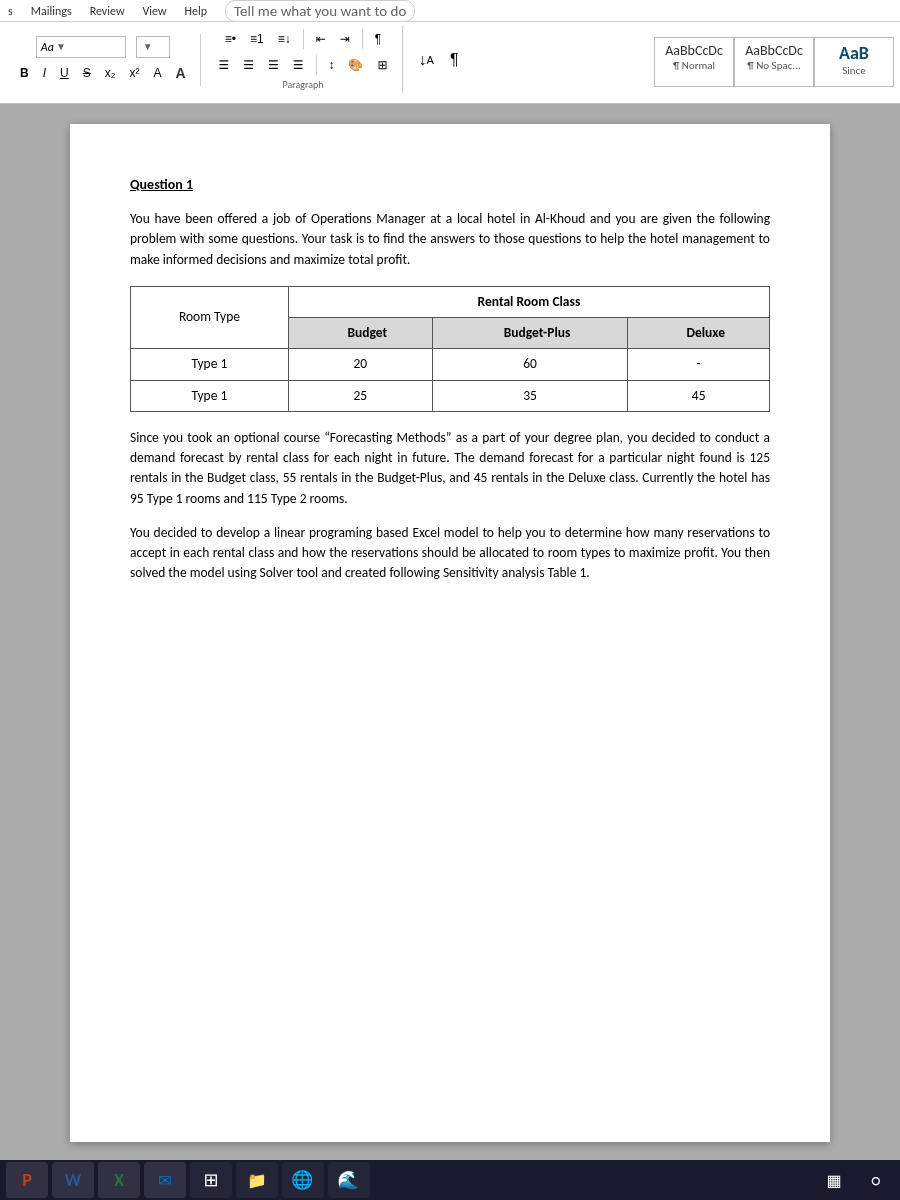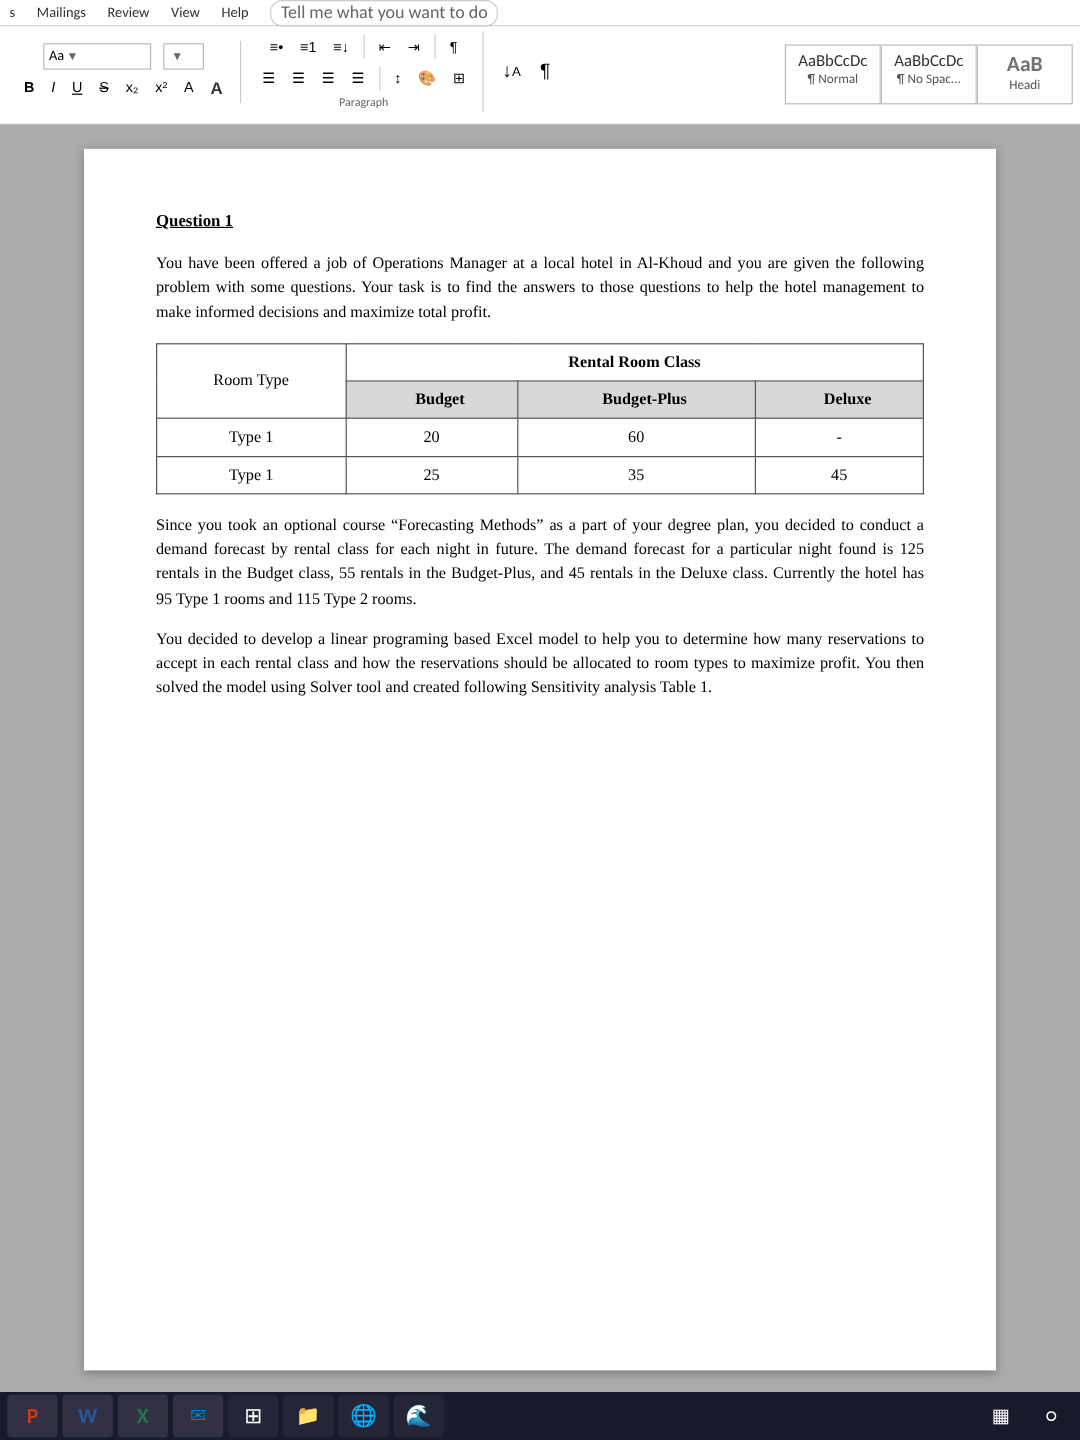--- a/index.html
+++ b/index.html
@@ -42,21 +42,21 @@
     .font-name-box, .font-size-box {
       border: 1px solid #bbb;
       background: #fff;
       padding: 2px 4px;
       font-size: 12px;
       height: 22px;
       display: flex;
       align-items: center;
       gap: 2px;
     }
-    .font-name-box { width: 90px; }
+    .font-name-box { width: 90px; font-style: italic; }
 
     .ribbon-btn {
       border: 1px solid transparent;
       background: transparent;
       cursor: pointer;
       padding: 2px 5px;
       font-size: 12px;
       border-radius: 2px;
       height: 22px;
       display: flex;
@@ -88,21 +88,21 @@
       flex-direction: column;
       align-items: center;
       justify-content: flex-start;
       cursor: pointer;
       background: #fff;
       min-width: 80px;
     }
     .style-box .style-name { font-size: 11px; color: #555; }
     .style-box .style-preview-normal { font-size: 14px; color: #333; }
     .style-box .style-preview-nospace { font-size: 14px; color: #333; }
-    .style-box .style-preview-heading { font-size: 18px; color: #737373; font-weight: bold; }
+    .style-box .style-preview-heading { font-size: 18px; color: #0c4a6e; font-weight: bold; }
 
     .ribbon-wrap {
       display: flex;
       gap: 0;
     }
 
     .ribbon-left {
       flex: 1;
     }
 
@@ -118,21 +118,20 @@
 
     .page {
       background: #fff;
       width: 760px;
       min-height: 900px;
       padding: 50px 60px 50px 60px;
       box-shadow: 0 2px 8px rgba(0,0,0,0.3);
       font-size: 13.5px;
       line-height: 1.5;
       color: #000;
-      font-family: Liberation Serif, serif;
     }
 
     .question-title {
       font-size: 14px;
       font-weight: bold;
       text-decoration: underline;
       margin-bottom: 14px;
     }
 
     .para {
@@ -337,21 +336,21 @@
       <div class="style-box">
         <div class="style-preview-normal">AaBbCcDc</div>
         <div class="style-name">¶ Normal</div>
       </div>
       <div class="style-box">
         <div class="style-preview-nospace">AaBbCcDc</div>
         <div class="style-name">¶ No Spac...</div>
       </div>
       <div class="style-box">
         <div class="style-preview-heading">AaB</div>
-        <div class="style-name">Headi</div>
+        <div class="style-name">Since</div>
       </div>
     </div>
   </div>
 </div>
 
 <div class="doc-area">
   <div class="page">
 
     <div class="question-title">Question 1</div>
 

